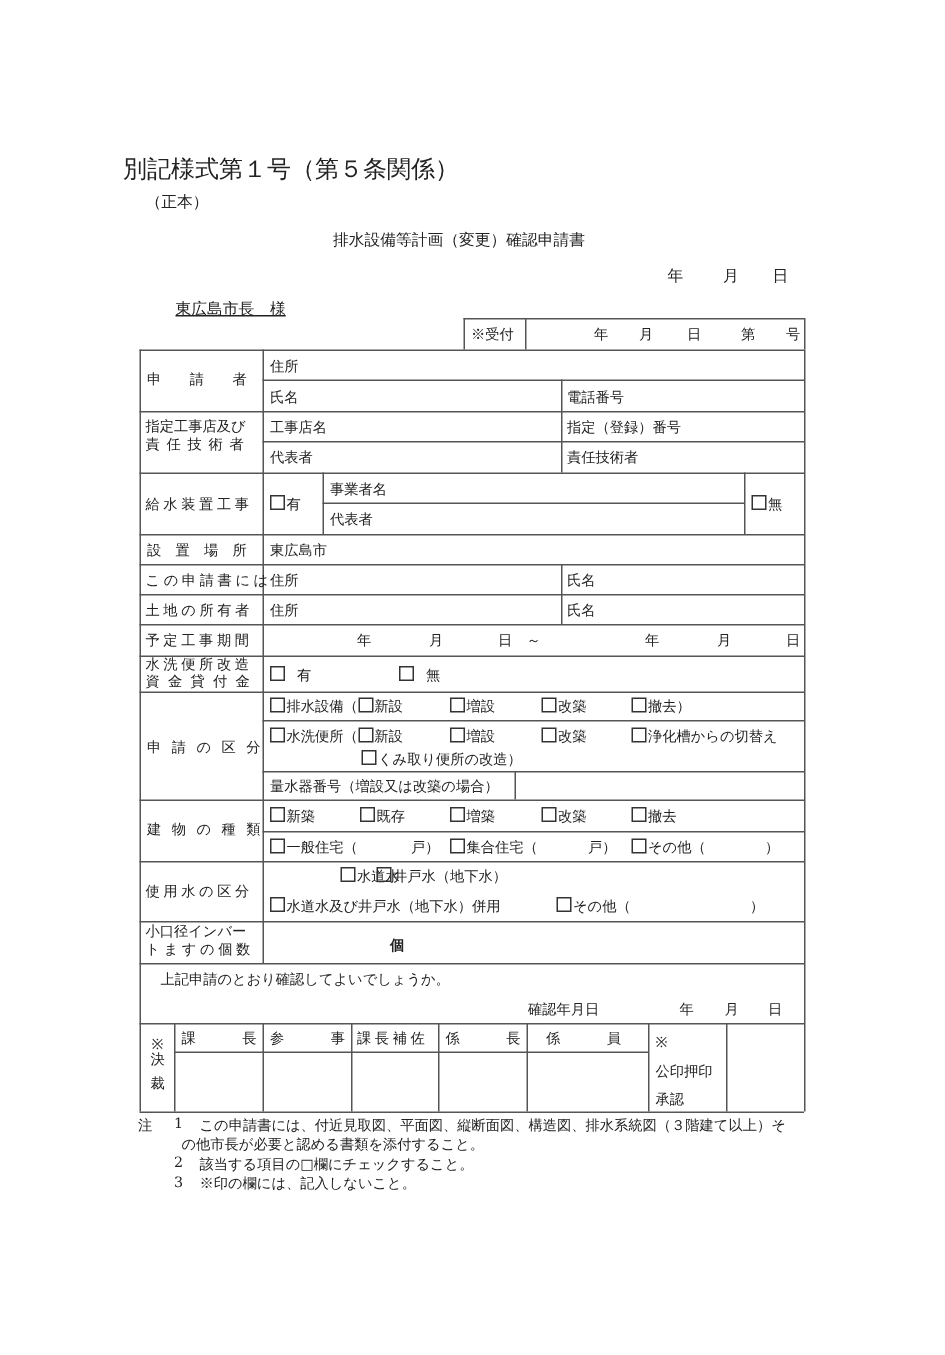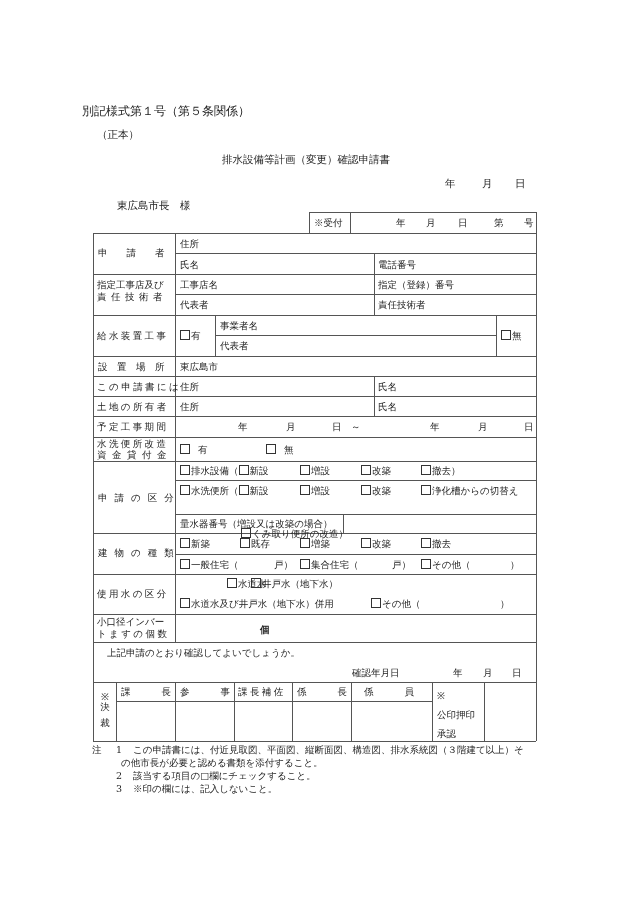--- a/index.html
+++ b/index.html
@@ -10,29 +10,29 @@
   .line-v { position:absolute; width:0; border-left:1px solid #555; }
   .lbl { position:absolute; display:flex; align-items:center; justify-content:space-between; letter-spacing:0; }
   .spread { display:flex; justify-content:space-between; }
   .cell-text { position:absolute; white-space:nowrap; }
   .chk { display:inline-block; width:8px; height:8px; border:1px solid #333; margin-right:1px; vertical-align:-1px; }
   .note { font-size:9.5px; }
 </style>
 </head>
 <body>
 
-<div class="abs" style="left:82px;top:103px;font-size:12px;">別記様式第１号（第５条関係）</div>
+<div class="abs" style="left:82px;top:103px;font-size:16px;">別記様式第１号（第５条関係）</div>
 <div class="abs" style="left:97px;top:128px;font-size:10.5px;">（正本）</div>
 <div class="abs" style="left:222px;top:153px;font-size:10.5px;">排水設備等計画（変更）確認申請書</div>
 <div>
   <span class="abs" style="left:445px;top:177px;font-size:10.5px;">年</span>
   <span class="abs" style="left:482px;top:177px;font-size:10.5px;">月</span>
   <span class="abs" style="left:515px;top:177px;font-size:10.5px;">日</span>
 </div>
-<div class="abs" style="left:117px;top:199px;font-size:10.5px;">東広島市長　様</div>
+<div class="abs" style="left:117px;top:199px;font-size:10.5px;text-decoration:underline;">東広島市長　様</div>
 
 <div>
   <div class="line-h" style="left:309px;top:212px;width:227px;"></div>
   <div class="line-v" style="left:309px;top:212px;height:21px;"></div>
   <div class="line-v" style="left:350px;top:212px;height:21px;"></div>
   <div class="line-v" style="left:536px;top:212px;height:21px;"></div>
   <span class="abs" style="left:314px;top:217px;">※受付</span>
   <span class="abs" style="left:396px;top:217px;">年</span>
   <span class="abs" style="left:426px;top:217px;">月</span>
   <span class="abs" style="left:458px;top:217px;">日</span>
@@ -143,21 +143,21 @@
   <span class="cell-text" style="left:180px;top:465px;text-align:center;"><span class="chk"></span><span>排水設備（</span><span class="chk"></span><span>新設</span></span>
   <span class="cell-text" style="left:300px;top:465px;"><span class="chk"></span><span>増設</span></span>
   <span class="cell-text" style="left:361px;top:465px;"><span class="chk"></span><span>改築</span></span>
   <span class="cell-text" style="left:421px;top:465px;text-align:center;"><span class="chk"></span><span>撤去）</span></span>
 </div>
 <div>
   <span class="cell-text" style="left:180px;top:485px;"><span class="chk"></span><span>水洗便所（</span><span class="chk"></span><span>新設</span></span>
   <span class="cell-text" style="left:300px;top:485px;"><span class="chk"></span><span>増設</span></span>
   <span class="cell-text" style="left:361px;top:485px;"><span class="chk"></span><span>改築</span></span>
   <span class="cell-text" style="left:421px;top:485px;"><span class="chk"></span><span>浄化槽からの切替え</span></span>
-  <span class="cell-text" style="left:241px;top:500px;margin-top:28px;"><span class="chk"></span><span>くみ取り便所の改造）</span></span>
+  <span class="cell-text" style="left:241px;top:500px;"><span class="chk"></span><span>くみ取り便所の改造）</span></span>
 </div>
 <span class="cell-text" style="left:180px;top:518px;">量水器番号（増設又は改築の場合）</span>
 <div class="abs" style="left:344px;top:515px;width:191px;height:18px;"></div>
 
 <span class="cell-text" style="left:98px;top:547px;letter-spacing:7px;">建物の種類</span>
 <div>
   <span class="cell-text" style="left:180px;top:538px;"><span class="chk"></span><span>新築</span></span>
   <span class="cell-text" style="left:240px;top:538px;text-align:center;"><span class="chk"></span><span>既存</span></span>
   <span class="cell-text" style="left:300px;top:538px;"><span class="chk"></span><span>増築</span></span>
   <span class="cell-text" style="left:361px;top:538px;"><span class="chk"></span><span>改築</span></span>

